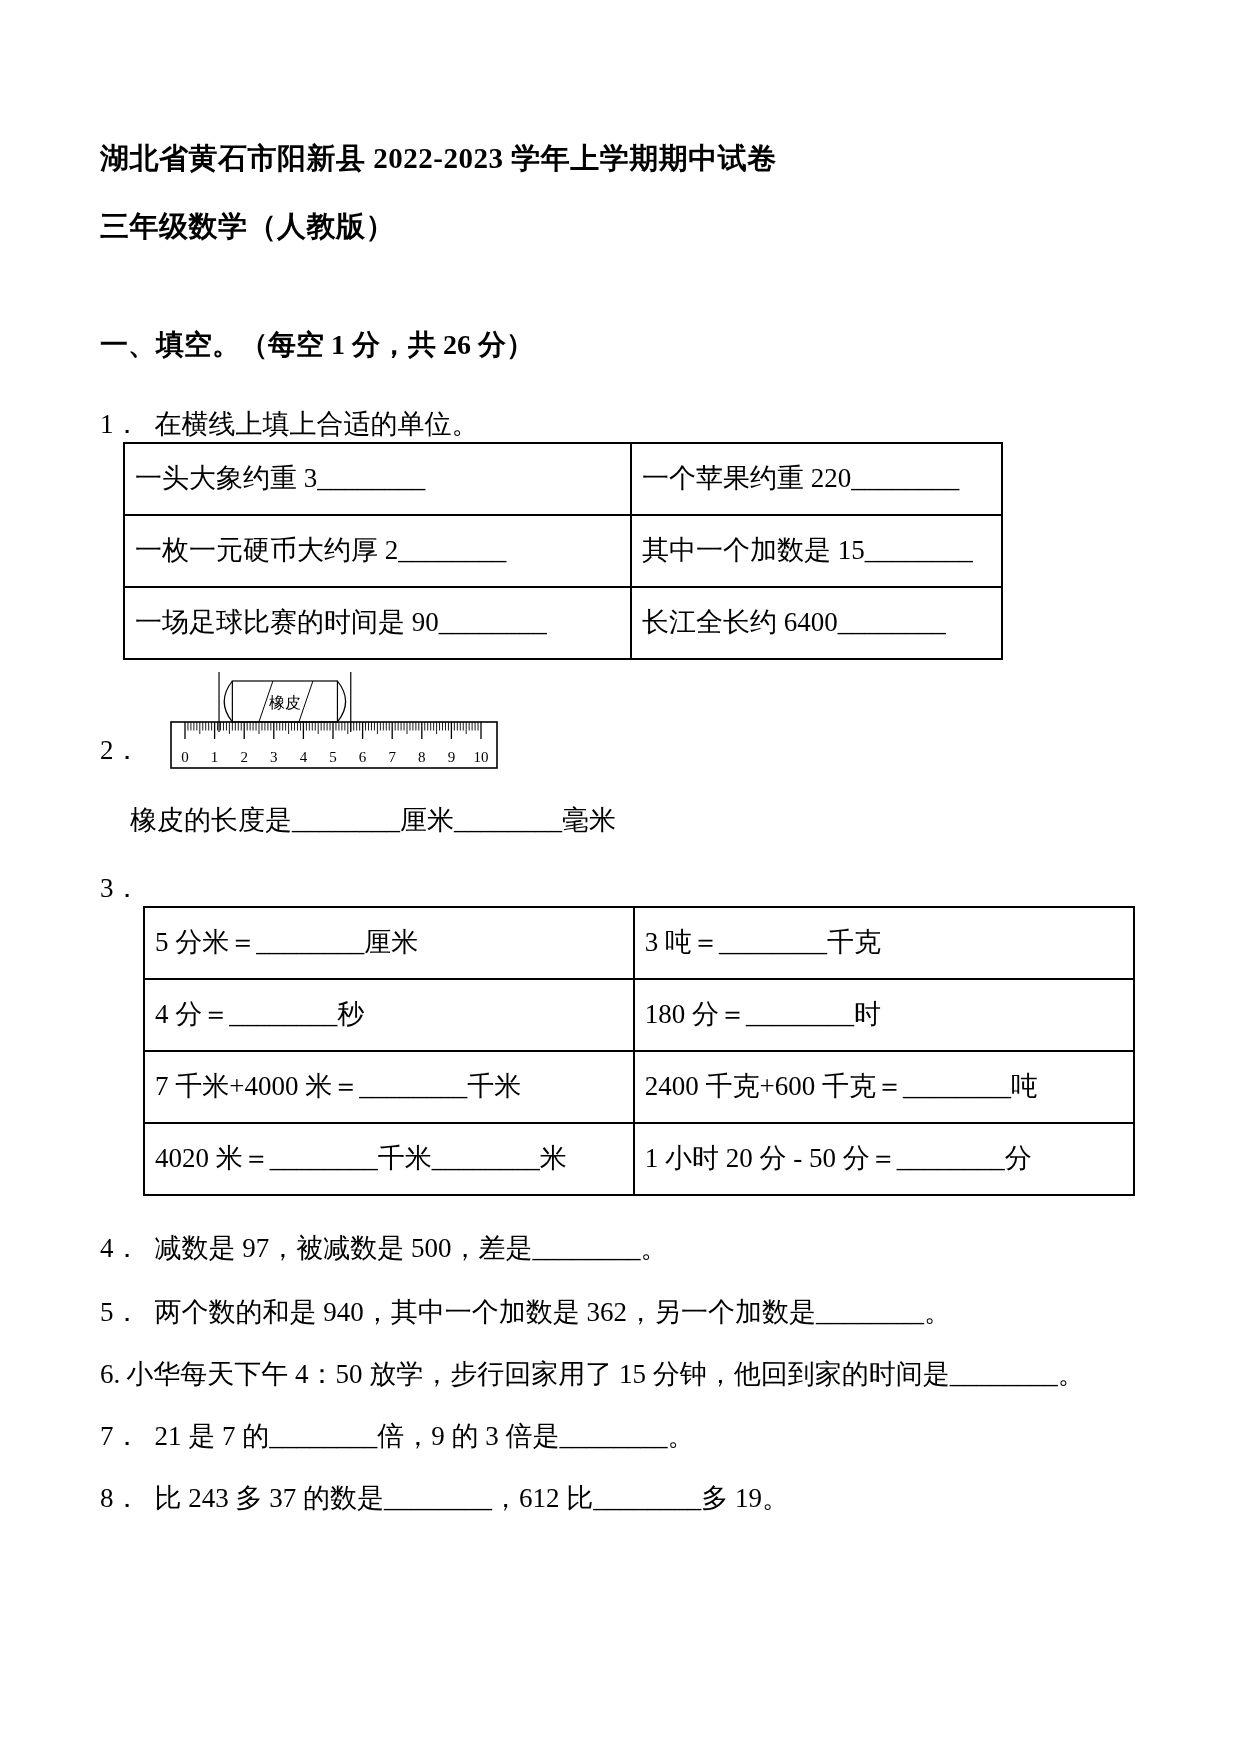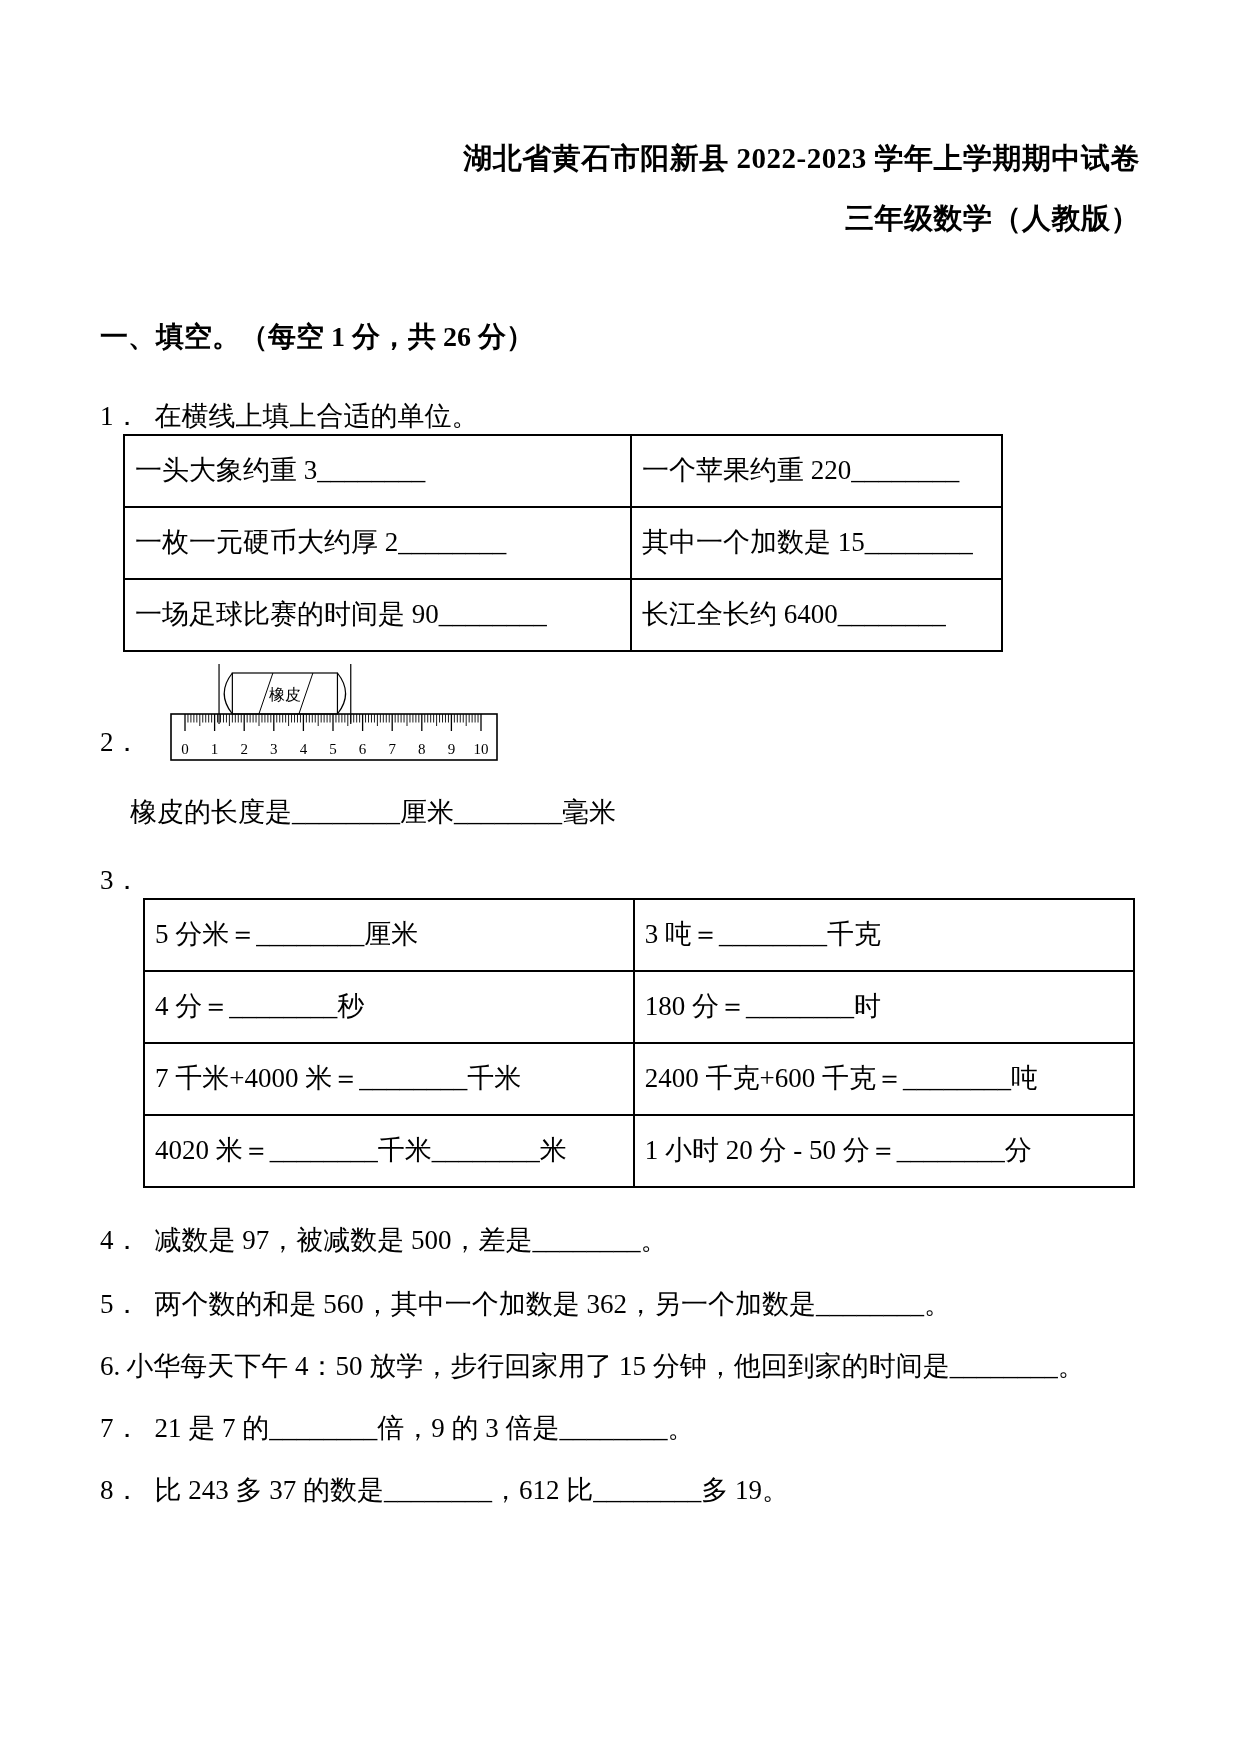--- a/index.html
+++ b/index.html
@@ -10,28 +10,28 @@
     font-family: "Liberation Serif", "DejaVu Serif", serif;
     color: #000000;
     position: relative;
     overflow: hidden;
   }
   .page {
     width: 1240px;
     height: 1753px;
     padding: 138px 100px 0 100px;
   }
-  .title-block { text-align: right; }
+  .title-block { text-align: left; }
   .title-line {
     font-weight: bold;
     font-size: 29px;
     line-height: 40px;
     letter-spacing: 0.5px;
   }
-  .title-line + .title-line { margin-top: 20px; }
+  .title-line + .title-line { margin-top: 28px; }
 
   .section-heading {
     font-weight: bold;
     font-size: 28px;
     margin-top: 80px;
   }
 
   .q-line {
     font-size: 27px;
     line-height: 36px;
@@ -261,21 +261,21 @@
         <td class="c1">1 小时 20 分 - 50 分＝________分</td>
       </tr>
     </tbody>
   </table>
 
   <div class="q-line q-spaced" style="margin-top:34px;">
     <span class="q-label">4．</span><span>减数是 97，被减数是 500，差是________。</span>
   </div>
 
   <div class="q-line" style="margin-top:28px;">
-    <span class="q-label">5．</span><span>两个数的和是 560，其中一个加数是 362，另一个加数是________。</span>
+    <span class="q-label">5．</span><span>两个数的和是 940，其中一个加数是 362，另一个加数是________。</span>
   </div>
 
   <div class="q-line" style="margin-top:26px;">
     <span class="q-label" style="margin-right:6px;">6.</span><span>小华每天下午 4：50 放学，步行回家用了 15 分钟，他回到家的时间是________。</span>
   </div>
 
   <div class="q-line" style="margin-top:26px;">
     <span class="q-label">7．</span><span>21 是 7 的________倍，9 的 3 倍是________。</span>
   </div>
 

